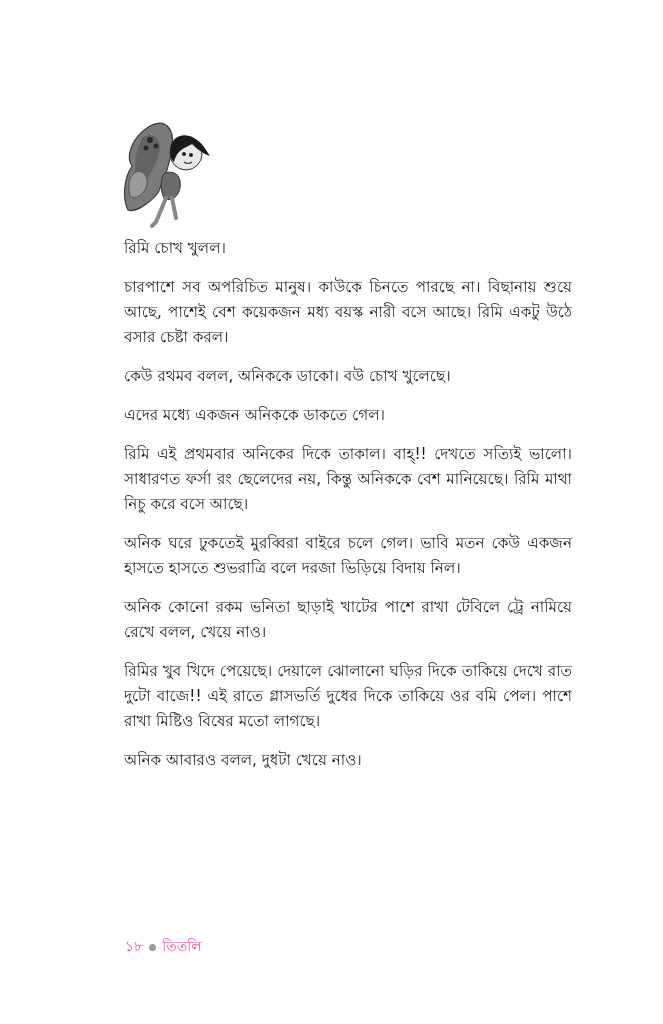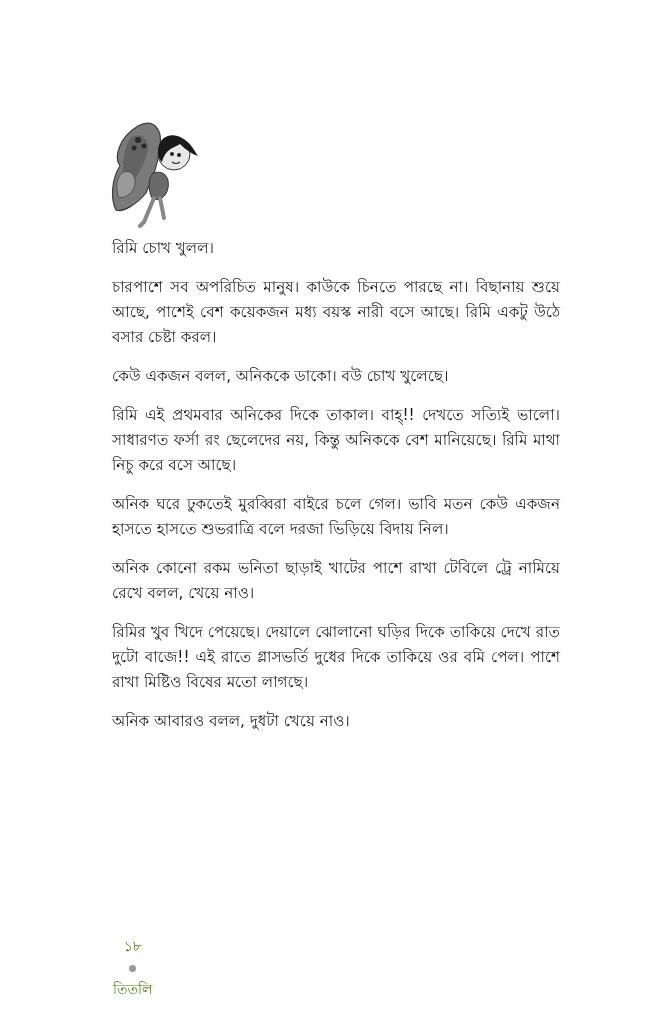--- a/index.html
+++ b/index.html
@@ -1,21 +1,21 @@
 <!DOCTYPE html>
 <html><head>
   <meta charset="utf-8">
   <style>
     html, body { margin: 0; padding: 0; background: #ffffff; }
     body { width: 663px; height: 1024px; position: relative; overflow: hidden; font-family: "DejaVu Sans", sans-serif; color: #1a1a1a; }
-    .page { position: absolute; left: 4px; top: 0; width: 544px; height: 1024px; background: #fff; }
+    .page { position: absolute; left: 16px; top: 0; width: 544px; height: 1024px; background: #fff; }
     .illustration { position: absolute; left: 104px; top: 118px; width: 92px; height: 112px; }
     .content { position: absolute; left: 108px; top: 236px; width: 448px; }
     .para { font-size: 15.2px; line-height: 25px; margin: 0 0 14px 0; text-align: justify; text-align-last: left; letter-spacing: 0px; }
-    .footer { position: absolute; left: 109px; top: 935px; font-size: 14px; color: #4d7c0f; display: flex; align-items: center; gap: 6px; flex-direction: column; }
+    .footer { position: absolute; left: 109px; top: 935px; font-size: 14px; color: #ec4899; display: flex; align-items: center; gap: 6px; }
     .bullet { width: 7px; height: 7px; border-radius: 50%; background: #9a9a9a; display: inline-block; }
   </style>
 </head>
 <body>
 
 <div class="page">
   <div class="illustration">
     <svg width="92" height="112" viewBox="0 0 92 112">
 
       <path d="M30 8 C45 0 55 10 52 30 C50 45 45 60 38 75 C30 85 15 95 8 92 C2 80 4 60 12 48 C6 40 10 20 30 8 Z" fill="#7a7a7a" stroke="#3a3a3a" stroke-width="1.2"></path>
@@ -33,21 +33,22 @@
       <path d="M50 34 C50 18 64 14 74 20 C82 24 86 32 90 38 C84 36 78 32 72 26 C66 30 58 30 54 44 C51 42 50 38 50 34 Z" fill="#1a1a1a"></path>
       <circle cx="64" cy="36" r="2" fill="#222"></circle>
       <circle cx="71" cy="37" r="2" fill="#222"></circle>
       <path d="M64 44 Q68 47 72 44" stroke="#333" stroke-width="1.2" fill="none"></path>
     </svg>
   </div>
 
   <div class="content">
     <p class="para">রিমি চোখ খুলল।</p>
     <p class="para">চারপাশে সব অপরিচিত মানুষ। কাউকে চিনতে পারছে না। বিছানায় শুয়ে আছে, পাশেই বেশ কয়েকজন মধ্য বয়স্ক নারী বসে আছে। রিমি একটু উঠে বসার চেষ্টা করল।</p>
-    <p class="para">কেউ একজন বলল, অনিককে ডাকো। বউ চোখ খুলেছে।</p>
+    <p class="para">কেউ রথমব বলল, অনিককে ডাকো। বউ চোখ খুলেছে।</p>
+    <p class="para">এদের মধ্যে একজন অনিককে ডাকতে গেল।</p>
     <p class="para">রিমি এই প্রথমবার অনিকের দিকে তাকাল। বাহ্!! দেখতে সত্যিই ভালো। সাধারণত ফর্সা রং ছেলেদের নয়, কিন্তু অনিককে বেশ মানিয়েছে। রিমি মাথা নিচু করে বসে আছে।</p>
     <p class="para">অনিক ঘরে ঢুকতেই মুরব্বিরা বাইরে চলে গেল। ভাবি মতন কেউ একজন হাসতে হাসতে শুভরাত্রি বলে দরজা ভিড়িয়ে বিদায় নিল।</p>
     <p class="para">অনিক কোনো রকম ভনিতা ছাড়াই খাটের পাশে রাখা টেবিলে ট্রে নামিয়ে রেখে বলল, খেয়ে নাও।</p>
     <p class="para">রিমির খুব খিদে পেয়েছে। দেয়ালে ঝোলানো ঘড়ির দিকে তাকিয়ে দেখে রাত দুটো বাজে!! এই রাতে গ্লাসভর্তি দুধের দিকে তাকিয়ে ওর বমি পেল। পাশে রাখা মিষ্টিও বিষের মতো লাগছে।</p>
     <p class="para">অনিক আবারও বলল, দুধটা খেয়ে নাও।</p>
   </div>
 
   <div class="footer">
     <span>১৮</span>
     <span class="bullet"></span>

